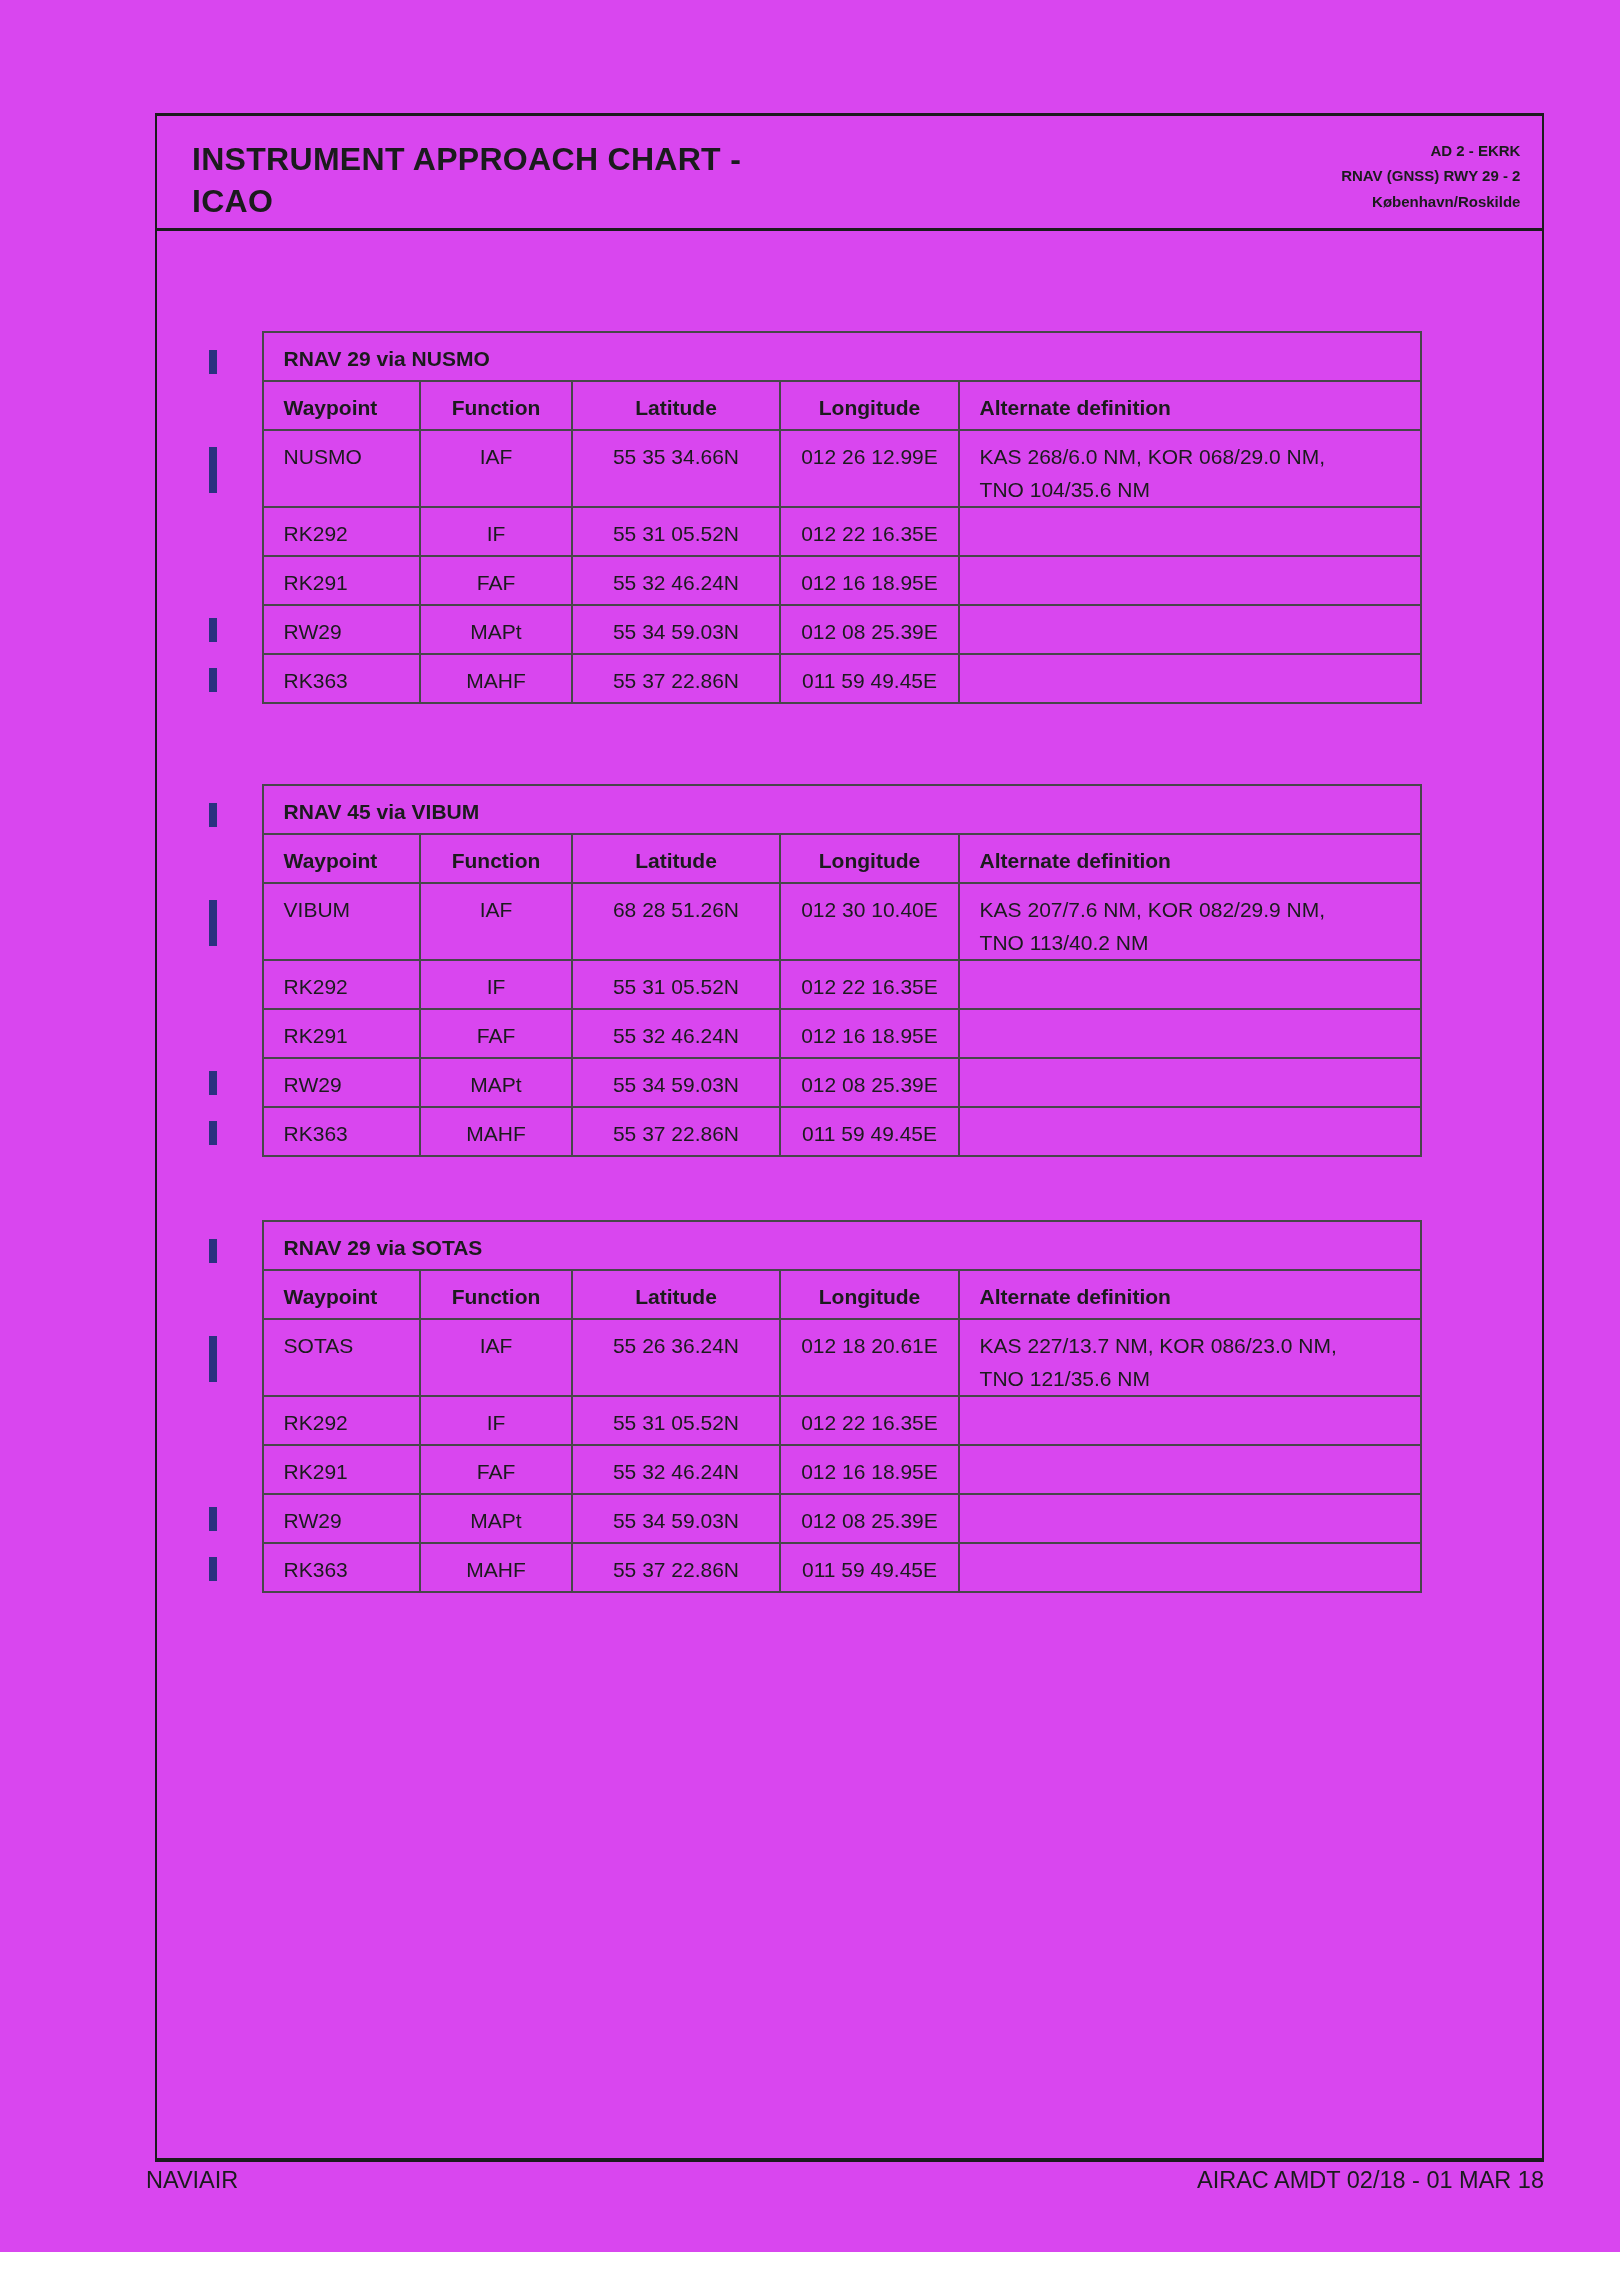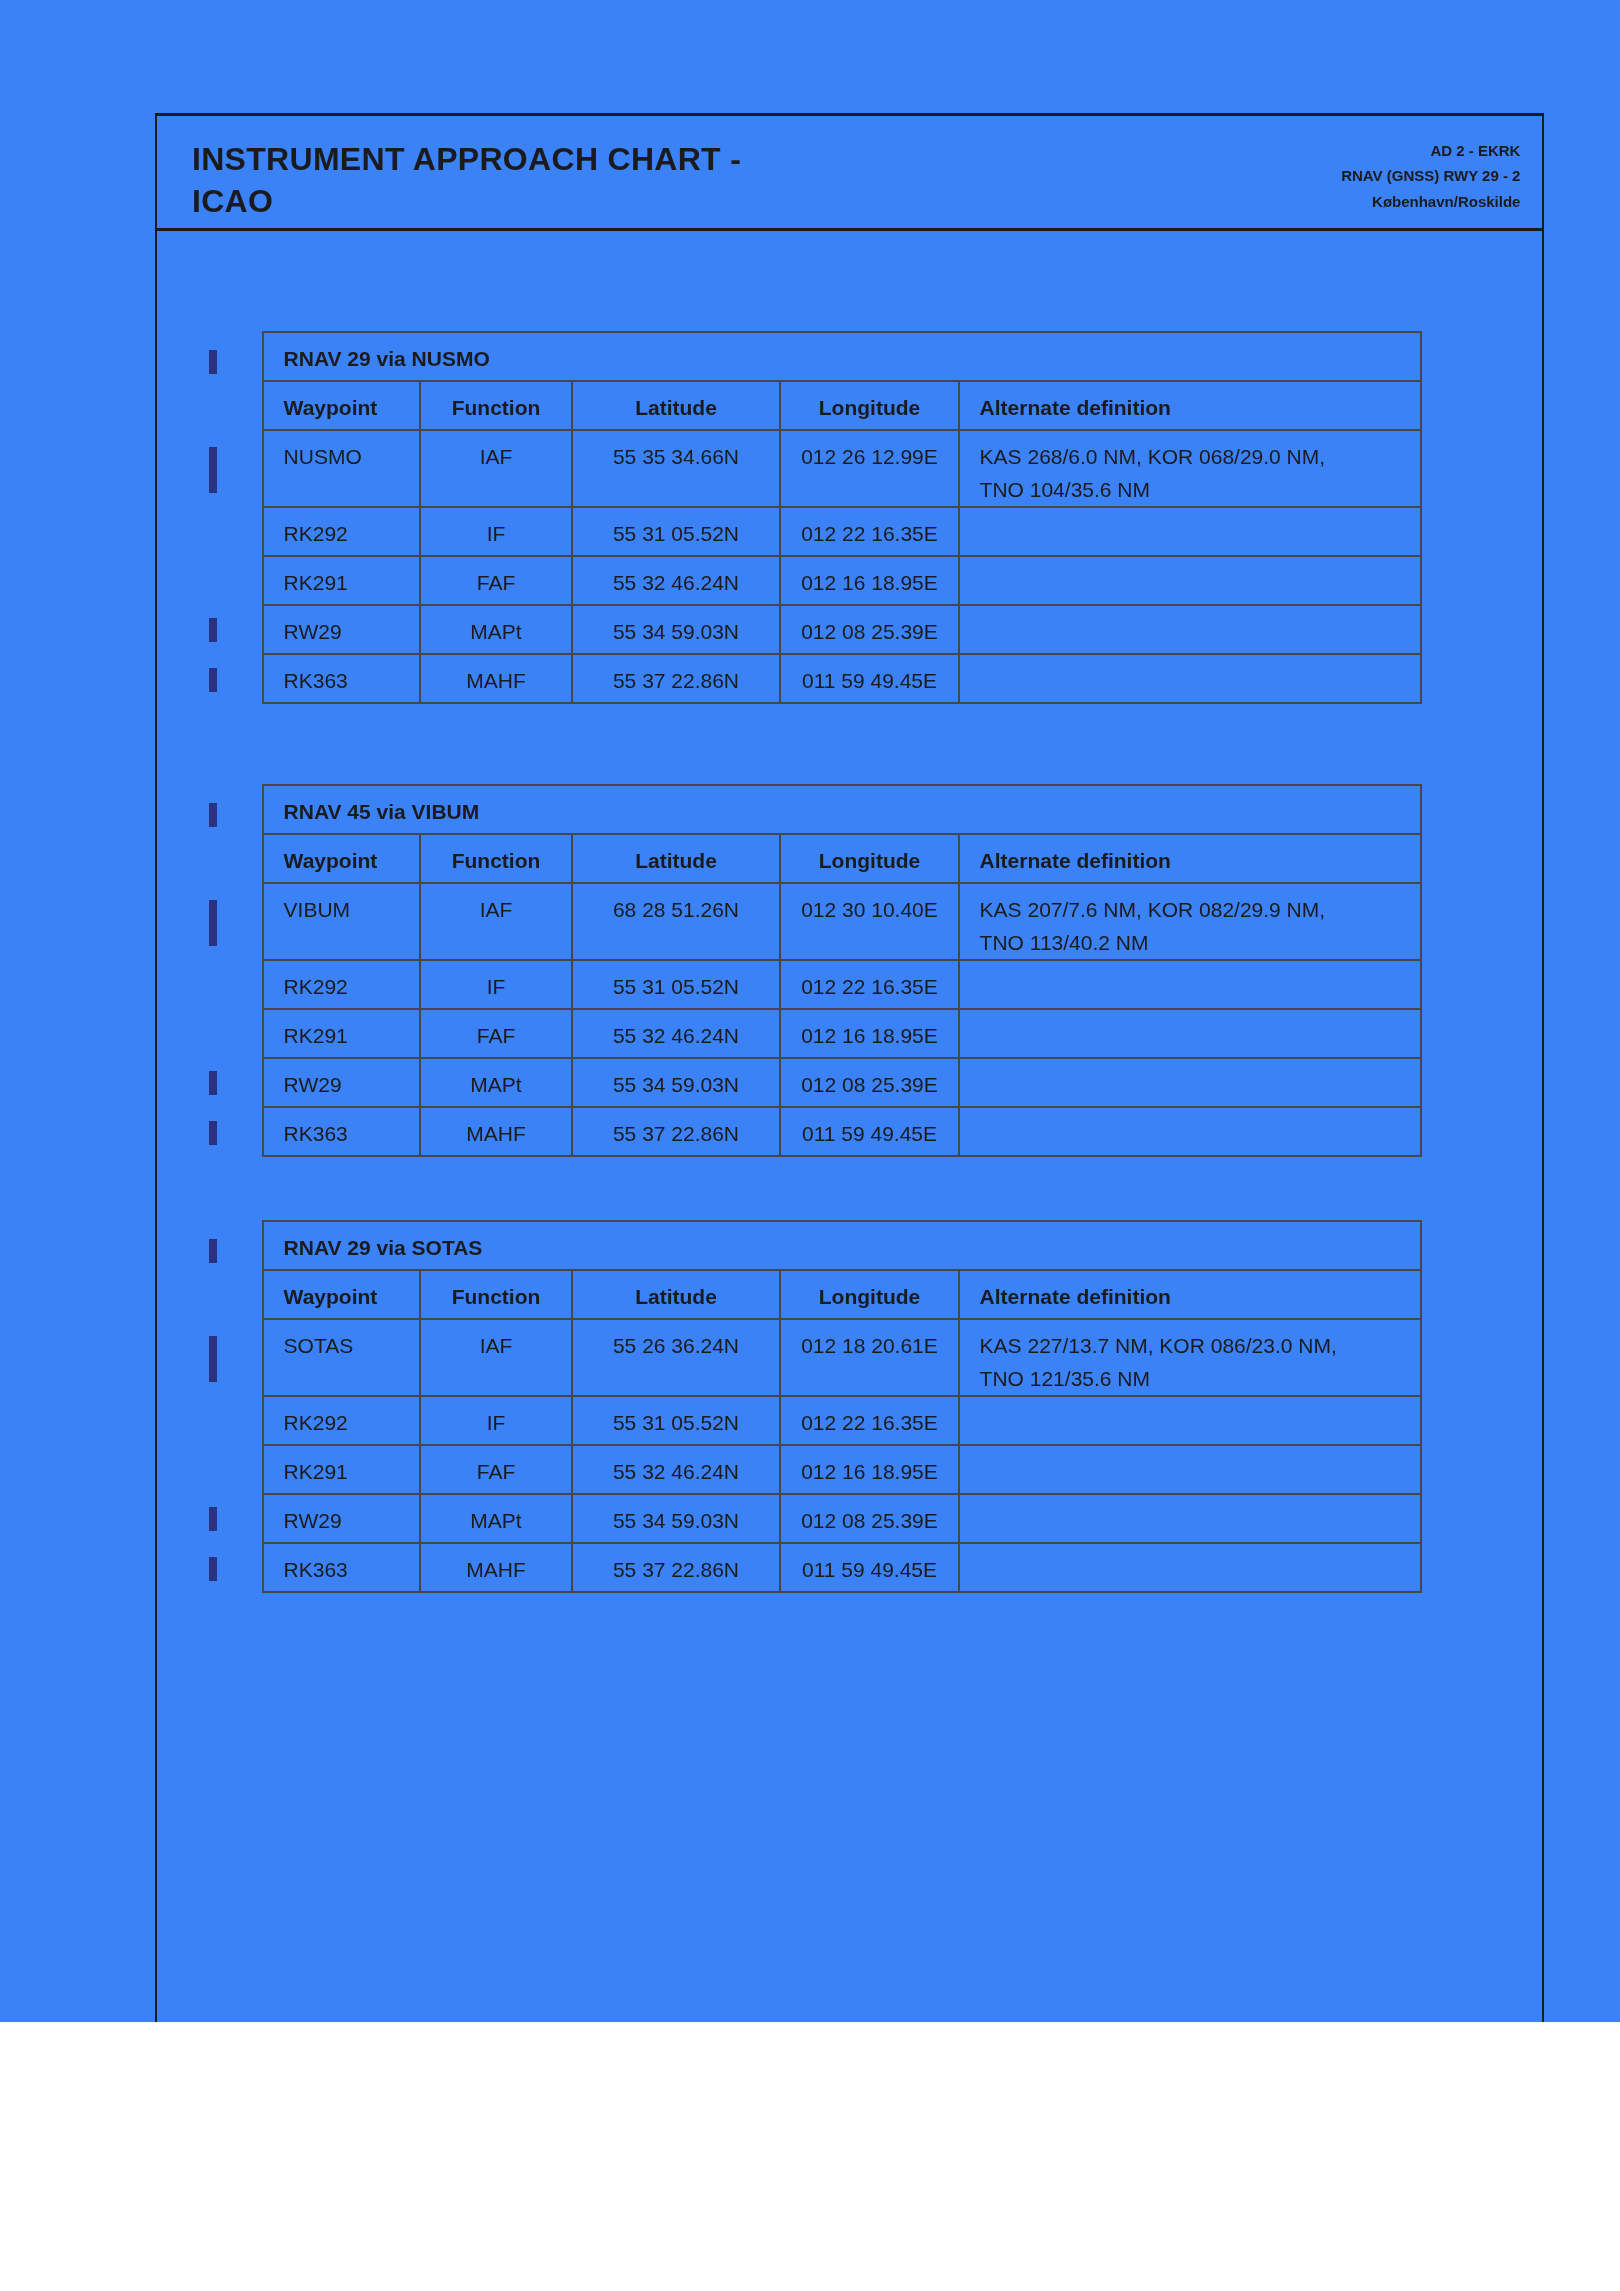--- a/index.html
+++ b/index.html
@@ -1,21 +1,21 @@
 <!DOCTYPE html>
 <html><head>
 <meta charset="utf-8">
 <style>
   html,body { margin:0; padding:0; background:#ffffff; }
   body {
     width:1620px; height:2292px;
     font-family:"Liberation Sans", sans-serif;
     color:#1b1b1d;
   }
-  .page { position:relative; width:1620px; height:2022px; background:#3b82f6; overflow:hidden; }
+  .page { position:relative; width:1620px; height:2252px; background:#d946ef; overflow:hidden; }
 
   
   .frame {
     position:absolute; left:155px; top:113px;
     width:1389px; height:2049px;
     box-sizing:border-box;
     border:2.9px solid #1b1b1d;
     border-top-width:3.9px;
     border-bottom-width:4.9px;
   }

